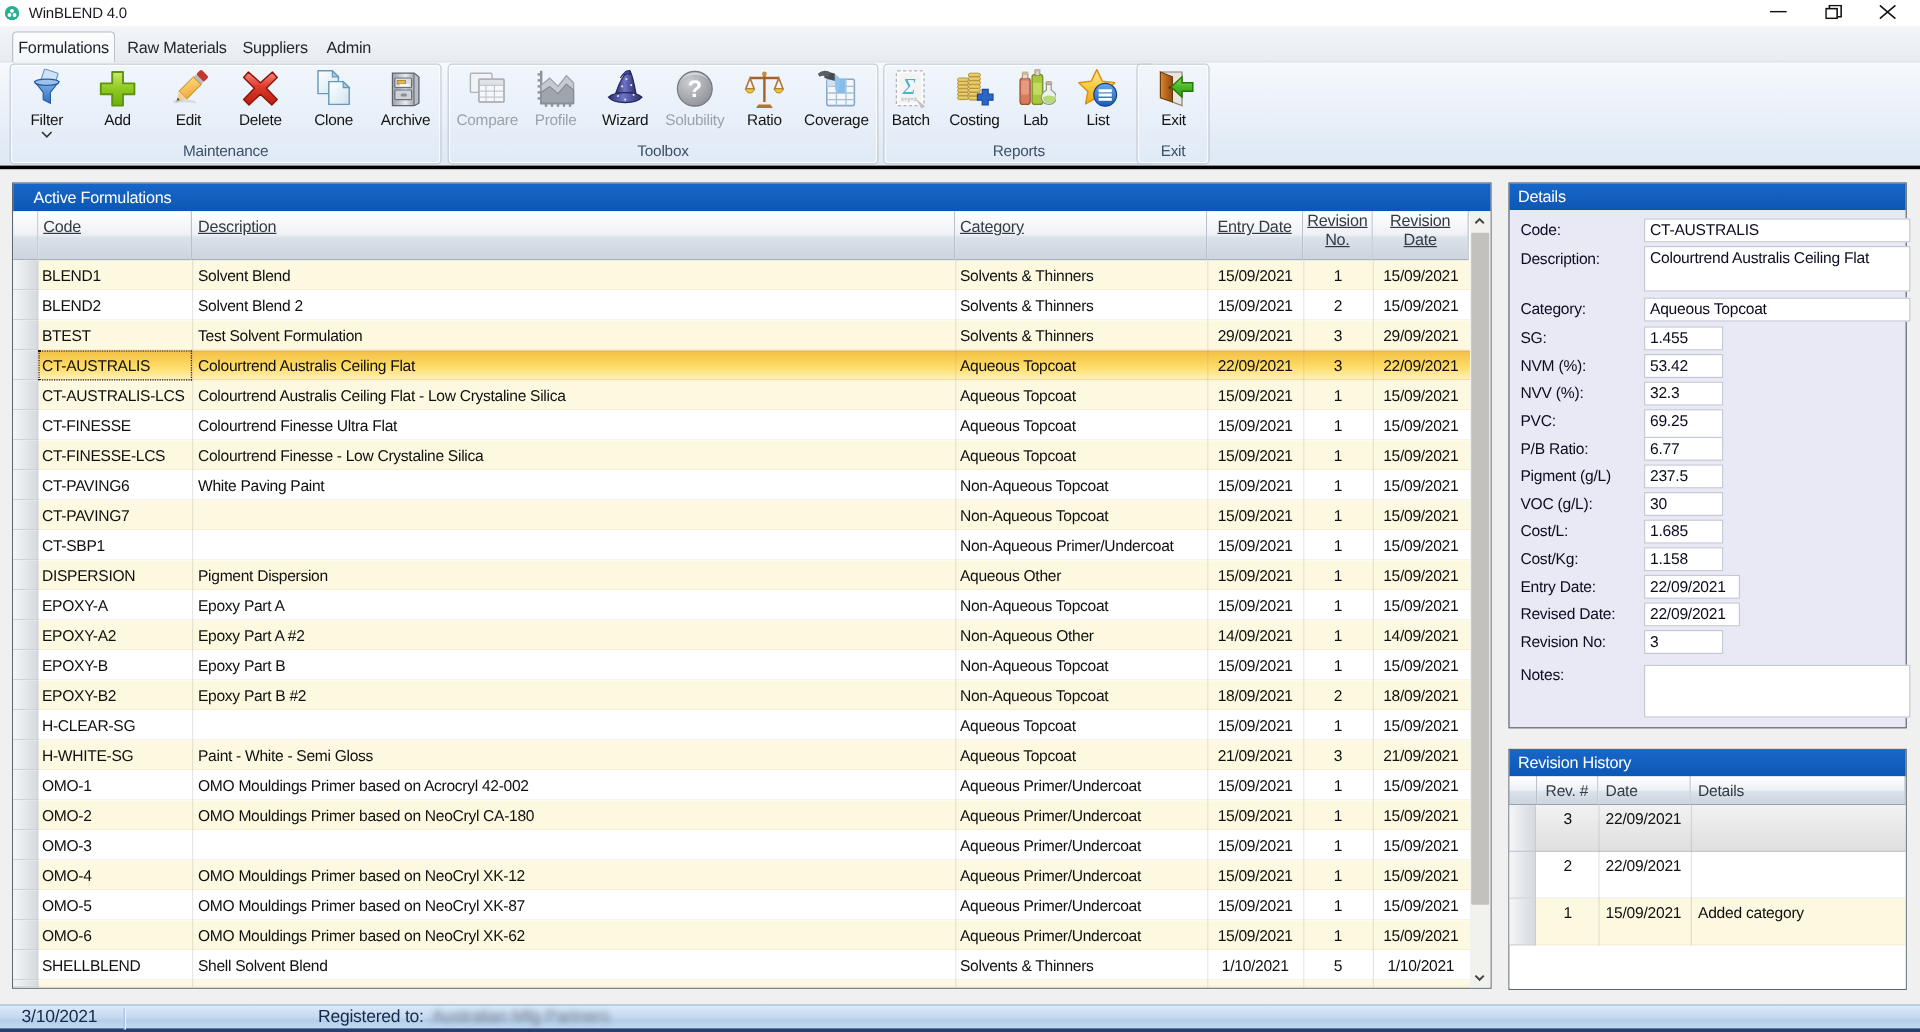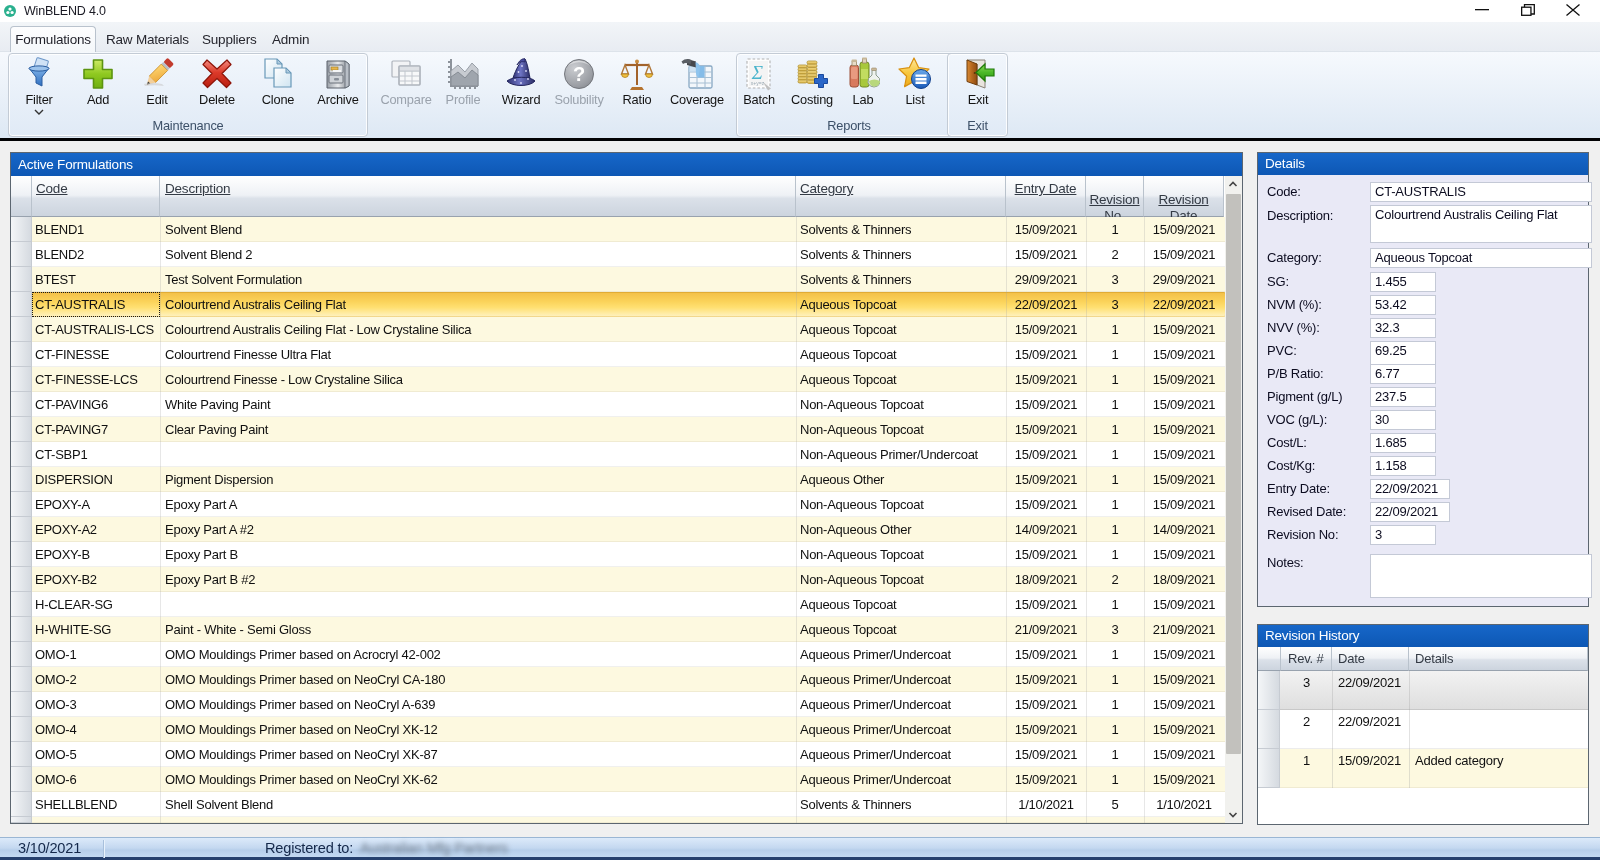--- a/index.html
+++ b/index.html
@@ -21,24 +21,24 @@
 .rgroup { position:absolute; top:1px; height:84px; background:linear-gradient(#f1f6fc,#e0eaf6); border:1px solid #c3cbd5; border-radius:4px; box-shadow:inset 0 0 0 1px rgba(255,255,255,.85); }
 .glabel { position:absolute; bottom:3px; left:0; right:0; text-align:center; font-size:12.8px; letter-spacing:-0.2px; color:#3c5068; }
 .rbtn { position:absolute; top:3px; width:60px; text-align:center; }
 .rbtn svg { display:block; margin:2px auto 0; }
 .rbtn .rlb { font-size:12.8px; letter-spacing:-0.2px; color:#141414; margin-top:1px; }
 .rbtn.dis .rlb { color:#9aa2ac; }
 #blackline { left:0; top:138px; width:1600px; height:3px; background:#020204; }
 
 
 #maintbl { left:10px; top:152px; width:1233px; height:672px; border:1px solid #5c6670; background:#fff; }
-#maintbl-hdr { position:absolute; left:0; top:0; width:100%; height:23px; background:linear-gradient(#1767c9,#0d57b4); color:#fff; font-size:13.5px; letter-spacing:-0.2px; line-height:23px; padding-left:7px; }
+#maintbl-hdr { position:absolute; left:0; top:0; width:100%; height:23px; background:linear-gradient(#1767c9,#0d57b4); color:#fff; font-size:13.5px; letter-spacing:-0.2px; line-height:23px; padding-left:17px; }
 #grid { position:absolute; left:0; top:23px; width:1214px; bottom:0; overflow:hidden; }
 .colhead { position:absolute; top:0; height:41px; background:linear-gradient(#ffffff,#eef1f5 48%,#dbe1e9 56%,#ccd4de); border-right:1px solid #b9c2cc; border-bottom:1px solid #98a2ae; color:#333a44; font-size:13.5px; letter-spacing:-0.2px; padding-top:5px;text-decoration:underline; }
-.colhead.twoline { line-height:16px; padding-top:16px; }
+.colhead.twoline { line-height:16px; padding-top:0; }
 .row { position:absolute; left:0; width:100%; height:25px; }
 .cell { position:absolute; top:0; height:25px; font-size:13px; letter-spacing:-0.25px; color:#101010; line-height:25px; white-space:nowrap; overflow:hidden; }
 .ind { position:absolute; left:0; top:0; width:21px; height:25px; background:linear-gradient(90deg,#f4f6f8,#d5dae0); border-right:1px solid #c6cbd2; border-bottom:1px solid #c6cbd2; }
 .yellow { background:#fdf9e0; box-shadow:inset 0 -1px 0 #f0ebd2; }
 .white { background:#ffffff; box-shadow:inset 0 -1px 0 #f0f0ee; }
 .selbar { position:absolute; left:21px; top:0; width:1193px; height:25px; background:linear-gradient(#f2bf47 0%,#fbd35a 38%,#ffe072 62%,#ffedaa 88%,#fdf2c4 100%); box-shadow:inset 0 1px 0 rgba(205,148,30,.45), inset 0 -1px 0 rgba(232,190,90,.5); border-radius:1px; }
 .focusrect { position:absolute; left:21px; top:0; width:128px; height:25px; border:1px dotted #1a1a1a; z-index:2; }
 #vscroll { position:absolute; right:0; top:23px; width:17px; bottom:0; background:#f1f1ee; }
 .sbtn { position:absolute; left:0; width:17px; height:17px; color:#444; }
 #vthumb { position:absolute; left:1px; top:18px; width:15px; height:560px; background:#c2c1bd; border-radius:1px; }
@@ -89,20 +89,23 @@
 <div id="tabstrip" class="abs"></div>
 <div id="tab-active" class="abs">Formulations</div>
 <div class="tab" style="left:106px;">Raw Materials</div>
 <div class="tab" style="left:202px;">Suppliers</div>
 <div class="tab" style="left:272px;">Admin</div>
 
 <div id="ribbon" class="abs">
   <div class="rgroup" style="left:8px; width:360px;">
       <div class="glabel">Maintenance</div>
     </div>
+  <div class="rgroup" style="left:373px; width:359px;">
+      <div class="glabel">Toolbox</div>
+    </div>
   <div class="rgroup" style="left:736px; width:226px;">
       <div class="glabel">Reports</div>
     </div>
   <div class="rgroup" style="left:947px; width:61px;">
       <div class="glabel">Exit</div>
     </div>
   <div class="rbtn" style="left:9px;">
       <svg width="34" height="34" viewBox="0 0 34 34">
 <defs>
           <linearGradient id="fg" x1="0" y1="0" x2="0" y2="1">
@@ -483,21 +486,20 @@
   <div class="cell" style="left:24px;width:122px;">CT-PAVING6</div>
   <div class="cell" style="left:154px;width:628px;">White Paving Paint</div>
   <div class="cell" style="left:789px;width:202px;">Non-Aqueous Topcoat</div>
   <div class="cell" style="left:995px;width:80px;text-align:center;">15/09/2021</div>
   <div class="cell" style="left:1075px;width:58px;text-align:center;">1</div>
   <div class="cell" style="left:1133px;width:80px;text-align:center;">15/09/2021</div>
 </div>
 <div class="row yellow" style="top:241px;">
   <div class="ind"></div>
   <div class="cell" style="left:24px;width:122px;">CT-PAVING7</div>
-  <div class="cell" style="left:154px;width:628px;">Clear Paving Paint</div>
   <div class="cell" style="left:789px;width:202px;">Non-Aqueous Topcoat</div>
   <div class="cell" style="left:995px;width:80px;text-align:center;">15/09/2021</div>
   <div class="cell" style="left:1075px;width:58px;text-align:center;">1</div>
   <div class="cell" style="left:1133px;width:80px;text-align:center;">15/09/2021</div>
 </div>
 <div class="row white" style="top:266px;">
   <div class="ind"></div>
   <div class="cell" style="left:24px;width:122px;">CT-SBP1</div>
   <div class="cell" style="left:789px;width:202px;">Non-Aqueous Primer/Undercoat</div>
   <div class="cell" style="left:995px;width:80px;text-align:center;">15/09/2021</div>
@@ -580,21 +582,20 @@
   <div class="cell" style="left:24px;width:122px;">OMO-2</div>
   <div class="cell" style="left:154px;width:628px;">OMO Mouldings Primer based on NeoCryl CA-180</div>
   <div class="cell" style="left:789px;width:202px;">Aqueous Primer/Undercoat</div>
   <div class="cell" style="left:995px;width:80px;text-align:center;">15/09/2021</div>
   <div class="cell" style="left:1075px;width:58px;text-align:center;">1</div>
   <div class="cell" style="left:1133px;width:80px;text-align:center;">15/09/2021</div>
 </div>
 <div class="row white" style="top:516px;">
   <div class="ind"></div>
   <div class="cell" style="left:24px;width:122px;">OMO-3</div>
-  <div class="cell" style="left:154px;width:628px;">OMO Mouldings Primer based on NeoCryl A-639</div>
   <div class="cell" style="left:789px;width:202px;">Aqueous Primer/Undercoat</div>
   <div class="cell" style="left:995px;width:80px;text-align:center;">15/09/2021</div>
   <div class="cell" style="left:1075px;width:58px;text-align:center;">1</div>
   <div class="cell" style="left:1133px;width:80px;text-align:center;">15/09/2021</div>
 </div>
 <div class="row yellow" style="top:541px;">
   <div class="ind"></div>
   <div class="cell" style="left:24px;width:122px;">OMO-4</div>
   <div class="cell" style="left:154px;width:628px;">OMO Mouldings Primer based on NeoCryl XK-12</div>
   <div class="cell" style="left:789px;width:202px;">Aqueous Primer/Undercoat</div>

